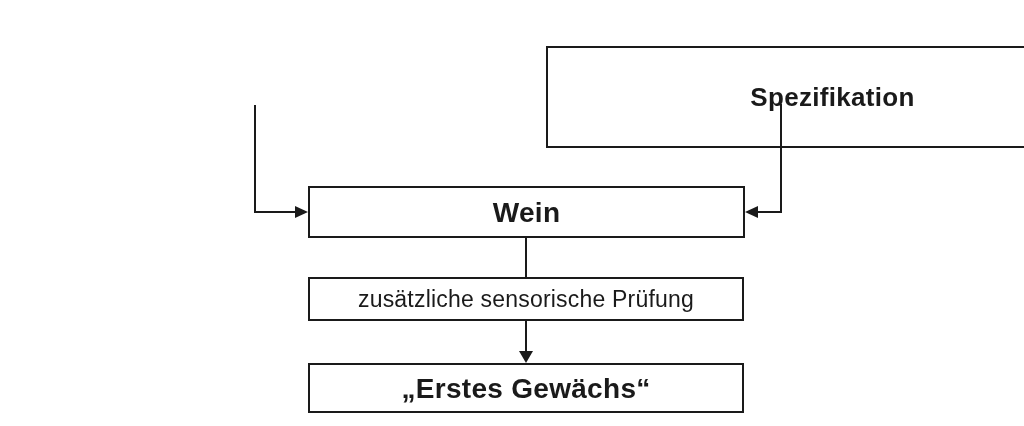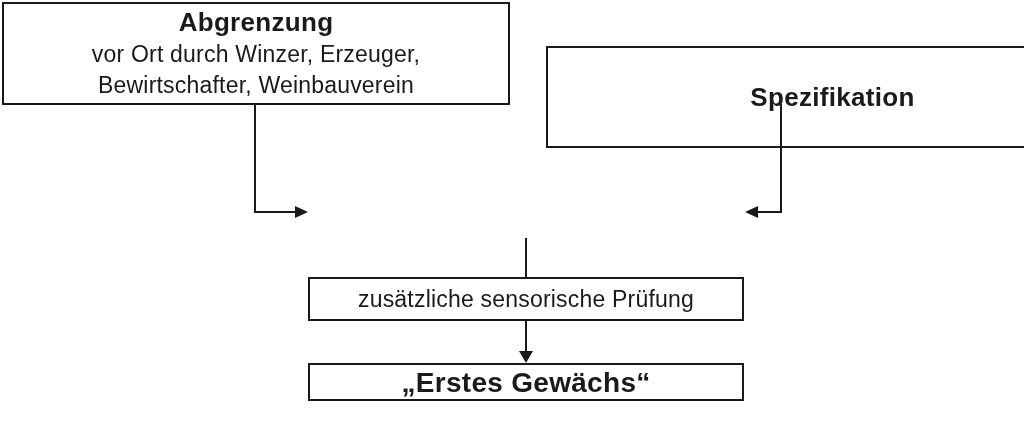--- a/index.html
+++ b/index.html
@@ -38,21 +38,21 @@
     font-size: 23px;
     line-height: 31px;
     letter-spacing: 0.2px;
   }
   #box-abgrenzung   { left: 2px;   top: 2px;   width: 508px; height: 103px; }
   #box-spezifikation{ left: 546px; top: 2px;   width: 573px; height: 102px; margin-top: 44px; }
   #box-wein         { left: 308px; top: 186px; width: 437px; height: 52px; }
   #box-wein .box-title { font-size: 28px; }
   #box-pruefung     { left: 308px; top: 277px; width: 436px; height: 44px; }
   #box-pruefung .box-line { font-size: 23px; }
-  #box-erstes       { left: 308px; top: 363px; width: 436px; height: 38px; }
+  #box-erstes       { left: 308px; top: 363px; width: 436px; height: 50px; }
   #box-erstes .box-title { font-size: 28px; }
 
   .line {
     position: absolute;
     background: #1a1a1a;
   }
   #conn-left-v  { left: 254px; top: 105px; width: 2px;  height: 108px; }
   #conn-left-h  { left: 254px; top: 211px; width: 42px; height: 2px; }
   #conn-right-v { left: 780px; top: 104px; width: 2px;  height: 109px; }
   #conn-right-h { left: 757px; top: 211px; width: 25px; height: 2px; }
@@ -81,30 +81,28 @@
     border-left: 7px solid transparent;
     border-right: 7px solid transparent;
     border-top: 12px solid #1a1a1a;
   }
 </style>
 </head>
 <body>
 
 <div class="canvas">
 
-  <div class="box" id="box-abgrenzung">
-    <div class="box-title">Abgrenzung</div>
-    <div class="box-line">vor Ort durch Winzer, Erzeuger,</div>
-    <div class="box-line">Bewirtschafter, Weinbauverein</div>
-  </div>
 
   <div class="box" id="box-spezifikation">
     <div class="box-title">Spezifikation</div>
   </div>
 
+  <div class="box" id="box-wein">
+    <div class="box-title">Wein</div>
+  </div>
 
   <div class="box" id="box-pruefung">
     <div class="box-line">zusätzliche sensorische Prüfung</div>
   </div>
 
   <div class="box" id="box-erstes">
     <div class="box-title">„Erstes Gewächs“</div>
   </div>
 
   <div class="line" id="conn-left-v"></div>

